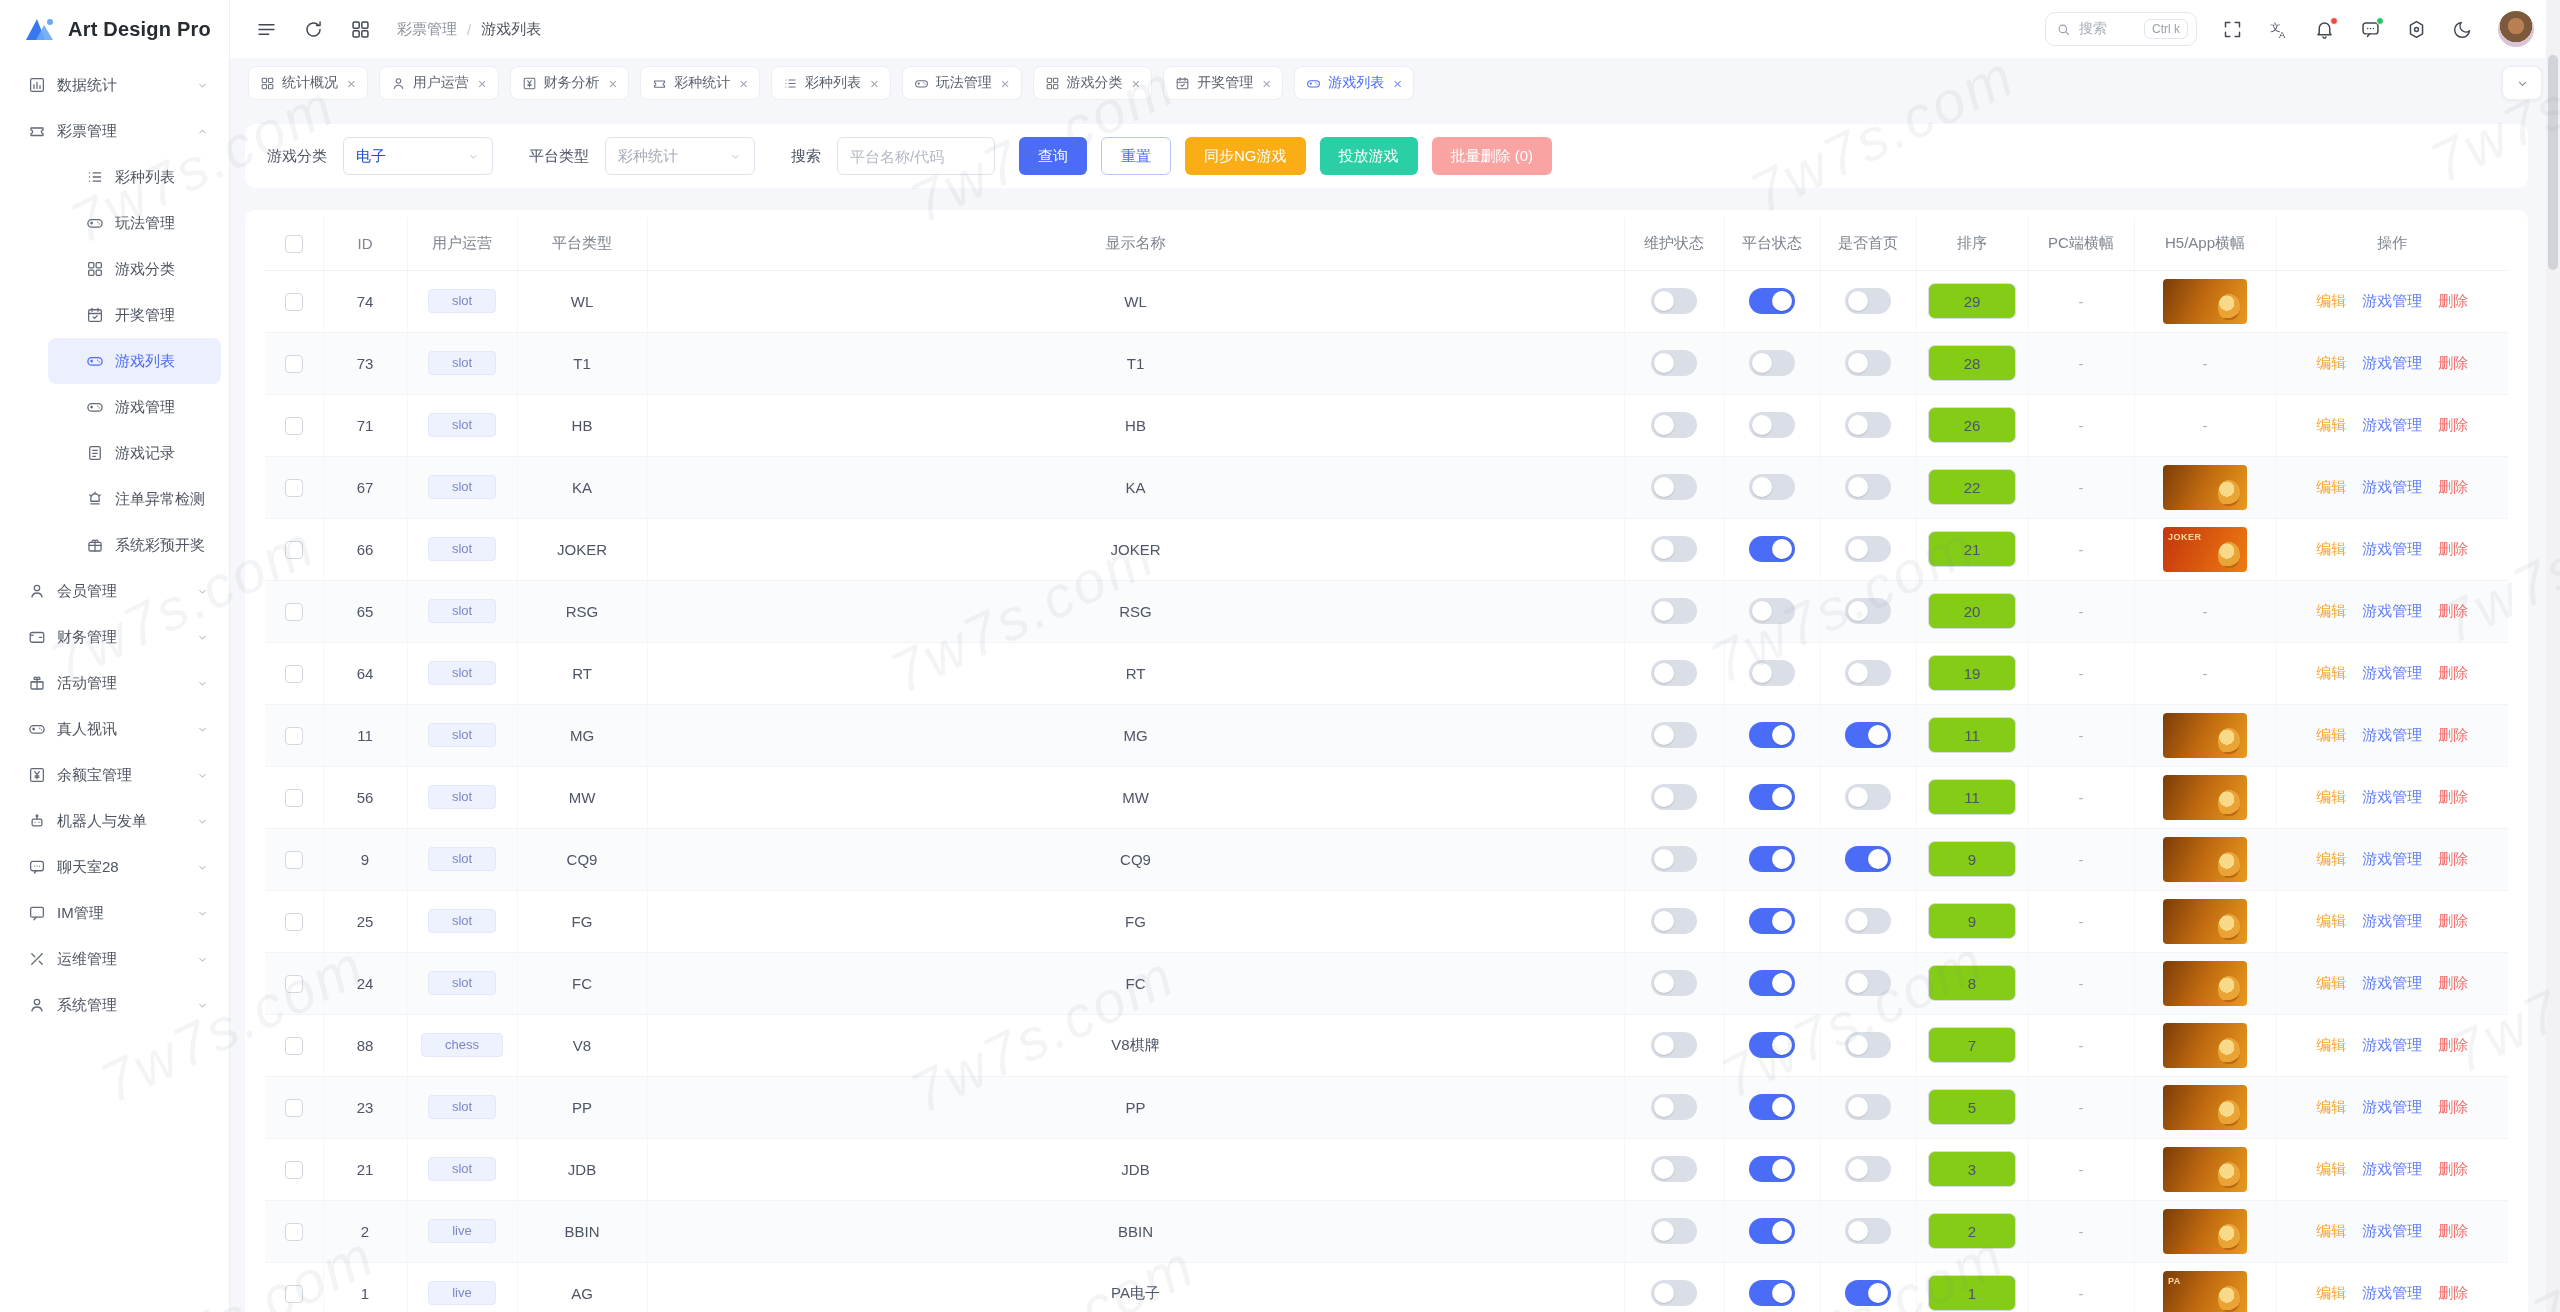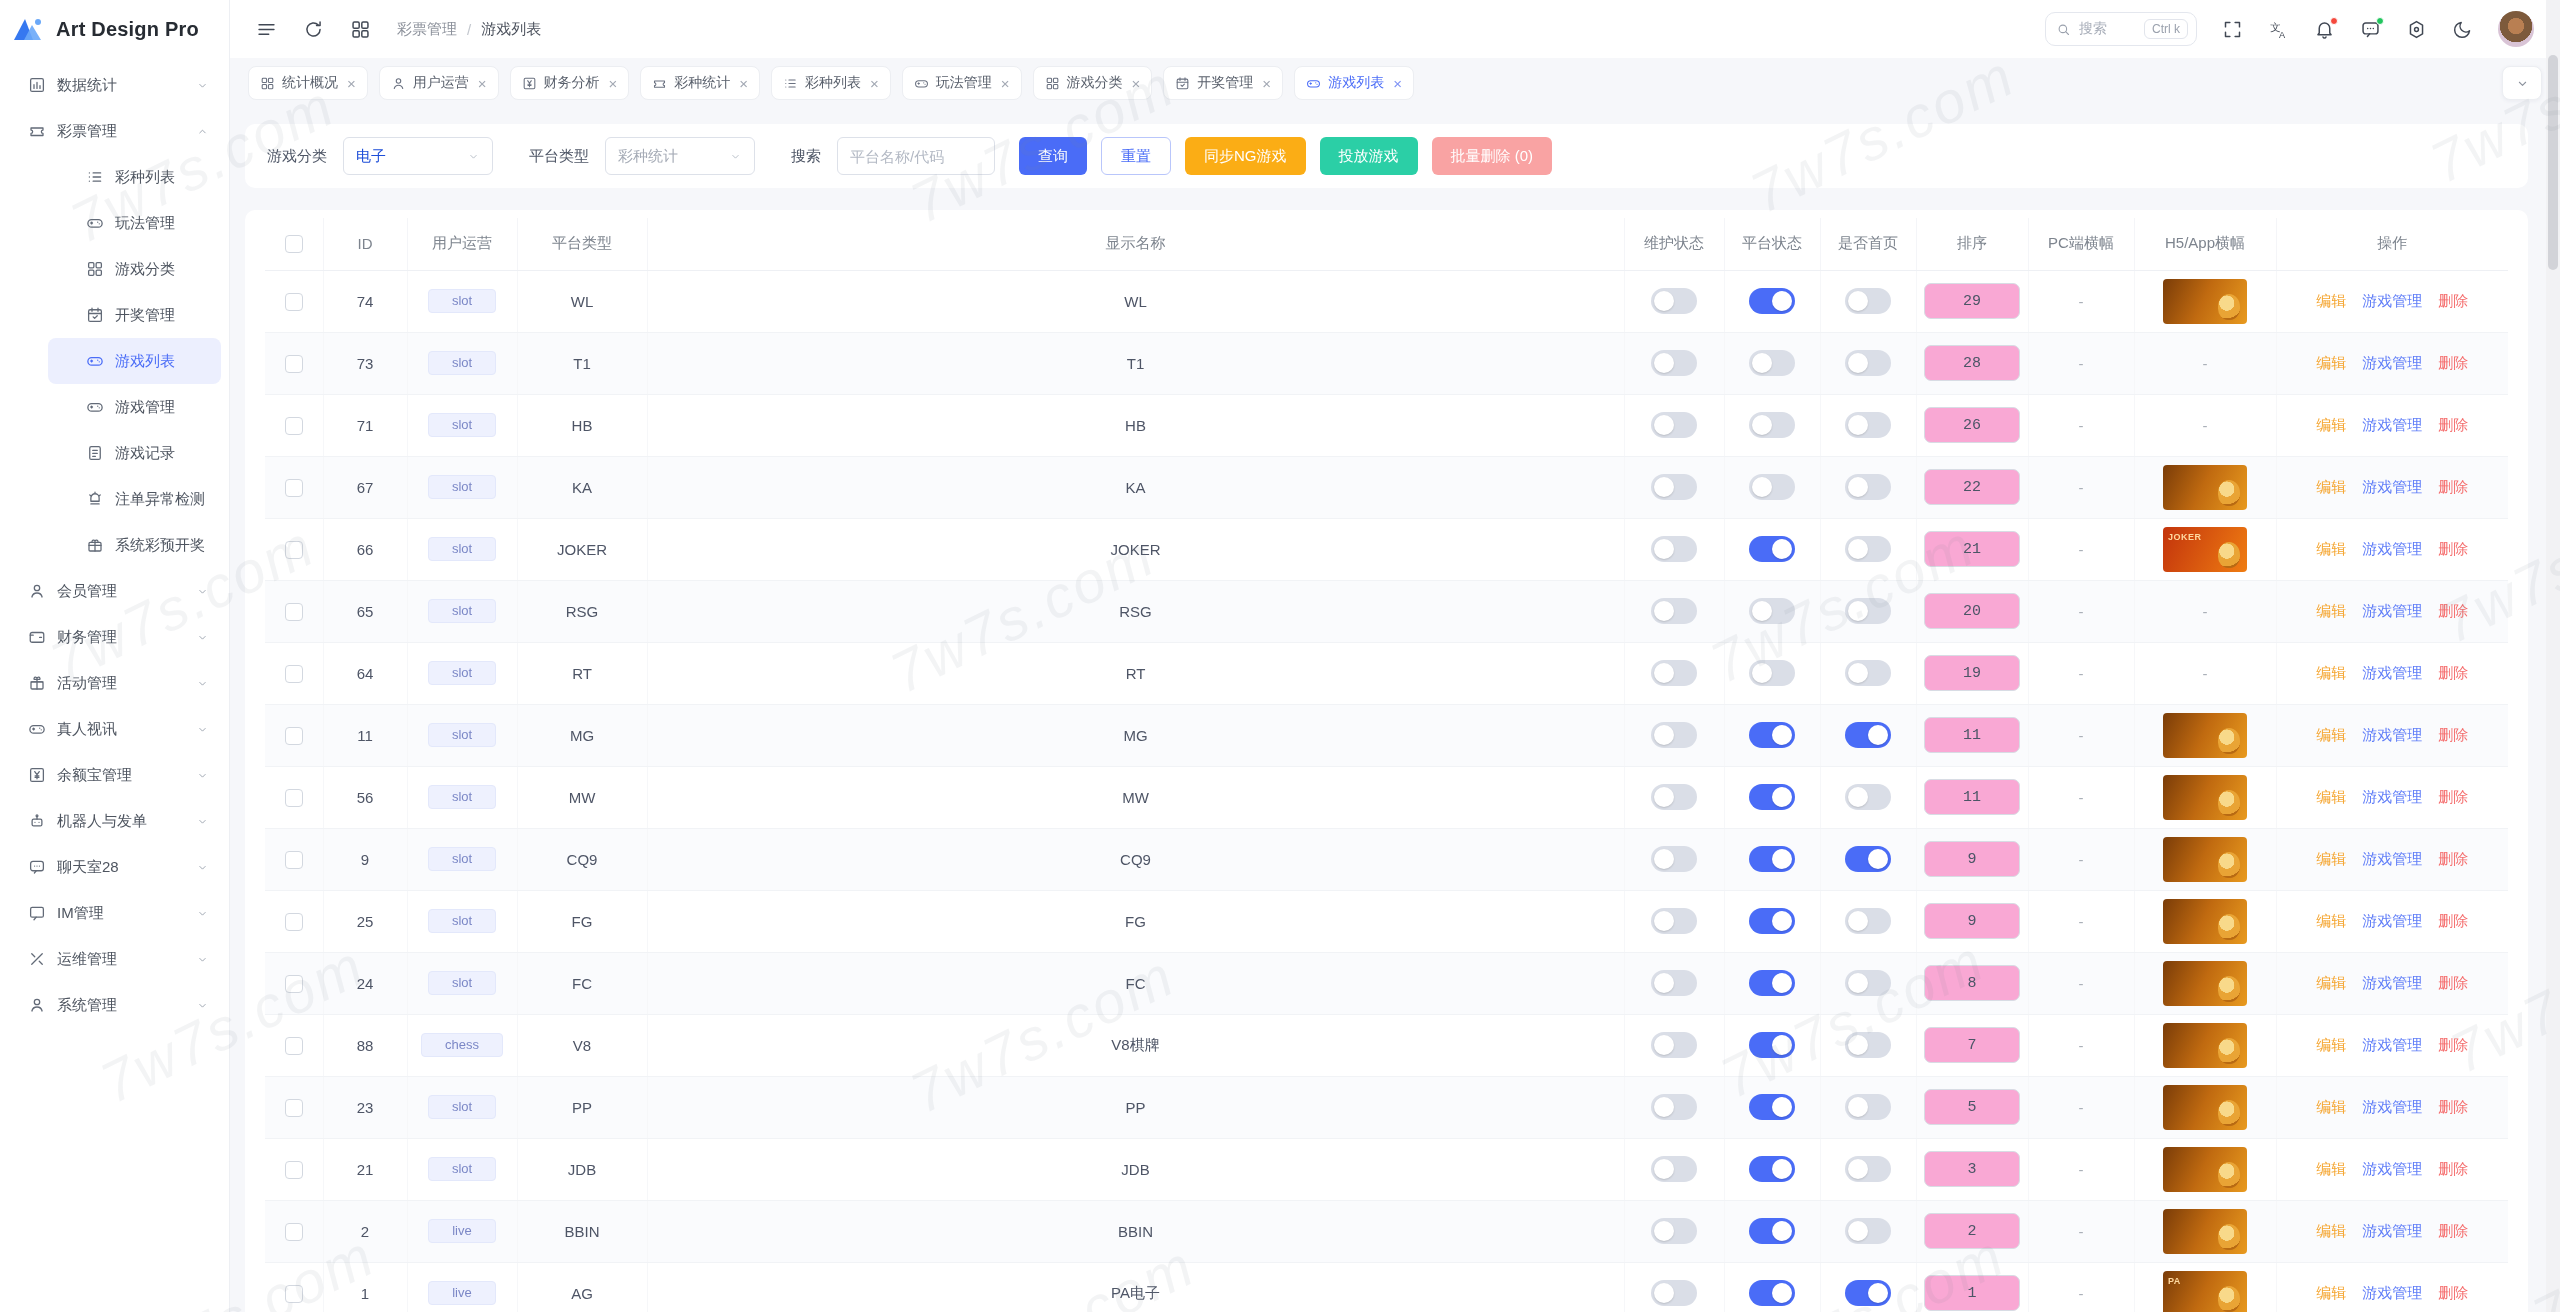--- a/index.html
+++ b/index.html
@@ -2,21 +2,21 @@
 <html><head>
 <meta charset="utf-8">
 <style>
   *{box-sizing:border-box;margin:0;padding:0}
   html,body{width:2560px;height:1312px;overflow:hidden}
   body{font-family:"Liberation Sans","DejaVu Sans",sans-serif;background:#f6f7fa;color:#4e5566;font-size:15px}
   .app{position:relative;width:2560px;height:1312px;overflow:hidden;background:#f6f7fa}
   svg.ic{width:18px;height:18px;stroke:currentColor;fill:none;stroke-width:1.7;stroke-linecap:round;stroke-linejoin:round;flex:none}
   
   .sidebar{position:absolute;left:0;top:0;bottom:0;width:230px;background:#fff;border-right:1px solid #edeff3;z-index:5}
-  .logo{display:flex;align-items:center;gap:10px;height:58px;padding-left:12px}
+  .logo{display:flex;align-items:center;gap:10px;height:58px;padding-left:24px}
   .logo-title{font-size:20px;font-weight:600;color:#272c33;letter-spacing:.2px}
   .nav{padding-top:4px}
   .nav-item{display:flex;align-items:center;gap:11px;height:46px;margin:0 8px;padding-left:20px;border-radius:8px;color:#4e5560;cursor:pointer}
   .nav-item .ic{color:#626a77;width:18px;height:18px}
   .nav-item.child{margin-left:48px;padding-left:38px}
   .nav-item.active{background:#eceffe;color:#4a6cf7}
   .nav-item.active .ic{color:#4a6cf7}
   .nav-label{white-space:nowrap}
   .nav-item .chev{width:13px;height:13px;margin-left:auto;margin-right:12px;color:#9aa1ad}
   
@@ -66,21 +66,21 @@
   th{height:52px;font-weight:500;color:#7d848e;font-size:15px;border-bottom:1px solid #eef0f4;border-right:1px solid #f4f5f8}
   td{height:62px;text-align:center;color:#4e5566;border-bottom:1px solid #f1f3f6;border-right:1px solid #f6f7f9;overflow:hidden}
   th:last-child,td:last-child{border-right:none}
   tbody tr:nth-child(even){background:#fafbfd}
   .cb{display:inline-block;width:18px;height:18px;border:1.5px solid #d3d8e0;border-radius:4px;background:#fff;vertical-align:middle;cursor:pointer}
   .badge{display:inline-block;padding:3px 23px;background:#eef1fe;border:1px solid #e3e8fb;border-radius:4px;color:#7b87c6;font-size:13px;line-height:1.3}
   .sw{position:relative;display:inline-block;width:46px;height:26px;border-radius:13px;background:#dadee7;vertical-align:middle;cursor:pointer}
   .sw::after{content:"";position:absolute;top:3px;left:3px;width:20px;height:20px;border-radius:50%;background:#fff;box-shadow:0 1px 2px rgba(0,0,0,.15)}
   .sw.on{background:#4a6cf7}
   .sw.on::after{left:23px}
-  .sort-input{width:96px;height:36px;border:1px solid #d8dce4;border-radius:7px;text-align:center;font-size:15px;color:#4b5566;outline:none;background:#f9a8d4;font-family:Liberation Mono, monospace}
+  .sort-input{width:88px;height:36px;border:1px solid #d8dce4;border-radius:7px;text-align:center;font-size:15px;color:#4b5566;outline:none;background:#84cc16;font-family:Liberation Sans, sans-serif}
   .dash{color:#aab0b8}
   .banner{position:relative;width:84px;height:45px;border-radius:4px;margin:0 auto;background:linear-gradient(115deg,#7a3c08 0%,#c06a10 48%,#e89a1f 100%);overflow:hidden}
   .banner::after{content:"";position:absolute;right:7px;bottom:4px;width:22px;height:26px;border-radius:50% 50% 45% 45%;background:radial-gradient(circle at 40% 35%,#f8d98a 0 35%,#e9a435 36% 70%,#b86a12 71%)}
   .banner.joker{background:linear-gradient(115deg,#c3340c 0%,#ef7d12 100%)}
   .banner-label{position:absolute;left:5px;top:5px;font-size:9px;font-weight:700;color:#ffd9a0;letter-spacing:.5px}
   .act{cursor:pointer;margin:0 8px;white-space:nowrap}
   .act-edit{color:#f5a52f}.act-manage{color:#5f7df8}.act-del{color:#f56c6c}
   
   .tooltip{position:absolute;top:60px;right:66px;width:242px;background:#fff;border-radius:10px;box-shadow:0 6px 20px rgba(30,40,80,.14);padding:13px 17px;font-size:15px;color:#3c434d;line-height:1.75;z-index:20}
   .tt-link{color:#5b8af5;cursor:pointer}

